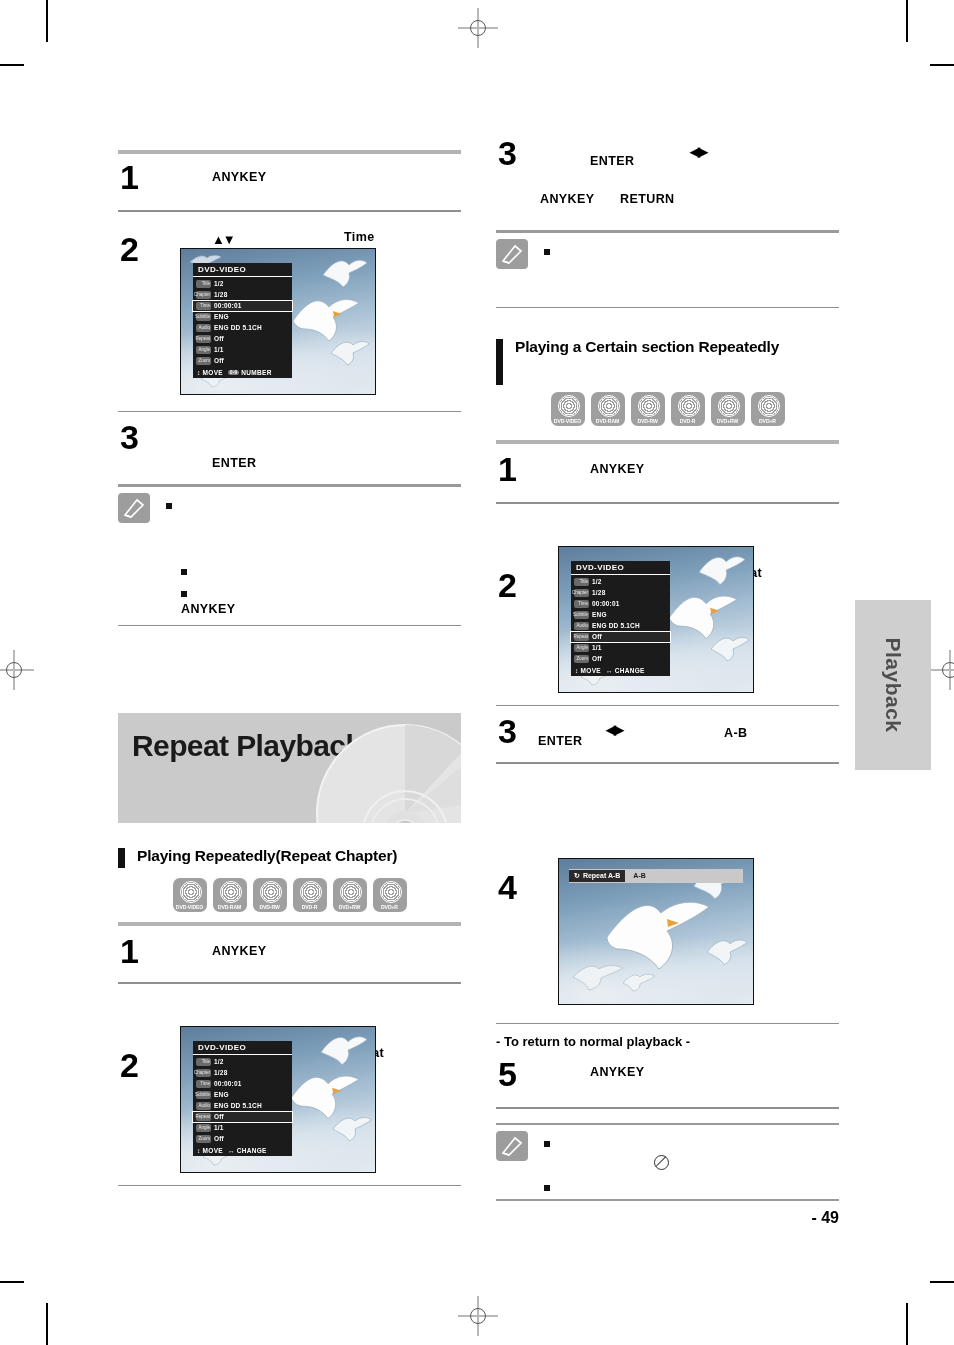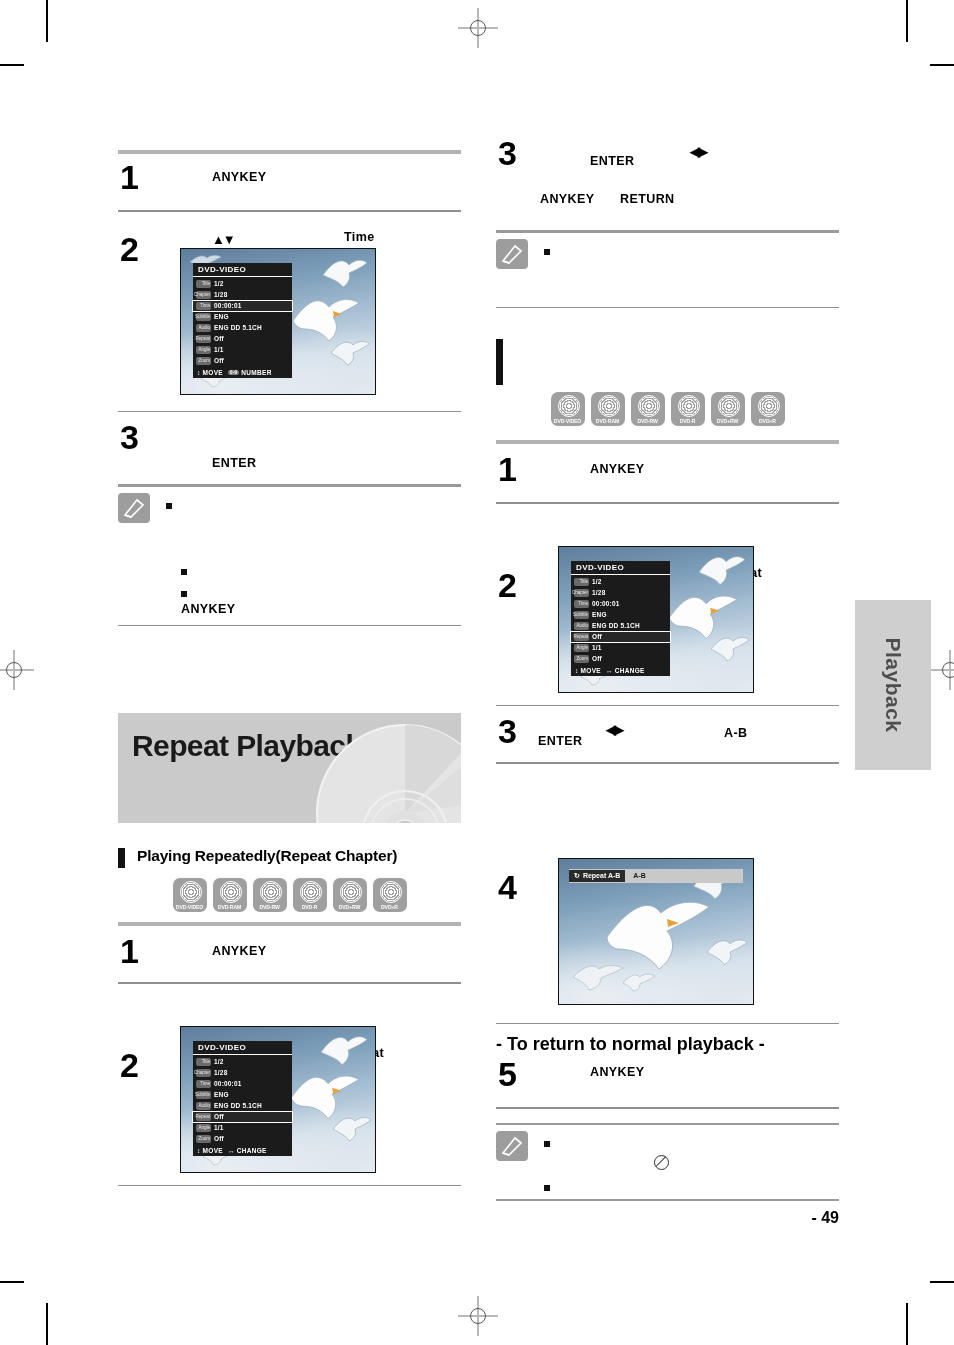--- a/index.html
+++ b/index.html
@@ -87,21 +87,21 @@
   
   .sidetab{position:absolute;left:855px;top:600px;width:76px;height:170px;background:#cfcfcf;}
   .sidetab span{position:absolute;left:50%;top:50%;transform:translate(-50%,-50%) rotate(90deg);
      font-size:21px;font-weight:bold;color:#4e4e4e;letter-spacing:.5px;white-space:nowrap;}
 
   
   .footer{position:absolute;left:496px;top:1199px;width:343px;}
   .footer .line{height:1.6px;background:#9a9a9a;}
   .footer .pg{text-align:right;font-size:16px;font-weight:bold;padding-top:8px;}
 
-  .ret-label{position:absolute;left:496px;top:1034px;font-size:18px;font-weight:bold;}
+  .ret-label{position:absolute;left:496px;top:1034px;font-size:13px;font-weight:bold;}
   .nosign{width:13px;height:13px;border:1.4px solid #333;border-radius:50%;position:relative;display:inline-block;}
   .nosign::after{content:"";position:absolute;left:-1px;top:5px;width:14px;height:1.4px;background:#333;transform:rotate(-45deg);}
 </style>
 </head>
 <body>
 
 <div class="crop" style="left:46px;top:0;width:1.6px;height:42px;"></div>
 <div class="crop" style="left:0;top:64px;width:24px;height:1.6px;"></div>
 <div class="crop" style="left:906px;top:0;width:1.6px;height:42px;"></div>
 <div class="crop" style="left:930px;top:64px;width:24px;height:1.6px;"></div>
@@ -409,20 +409,21 @@
         </svg>
     </div>
     <div class="note-body">
       <div class="note-line"><span class="bullet"></span></div>
     </div>
   </div>
   <div class="rule-thin"></div>
 
   <div class="sect" style="position:relative;margin-top:28px;height:52px;">
     <div class="bar" style="height:46px;"></div>
+    <h2>Playing a Certain section Repeatedly</h2>
   </div>
 
   <div class="discs" style="margin-top:4px;">
     <div class="disc">
         <div class="ring"></div>
         <div class="lbl">DVD-VIDEO</div>
       </div>
     <div class="disc">
         <div class="ring"></div>
         <div class="lbl">DVD-RAM</div>

